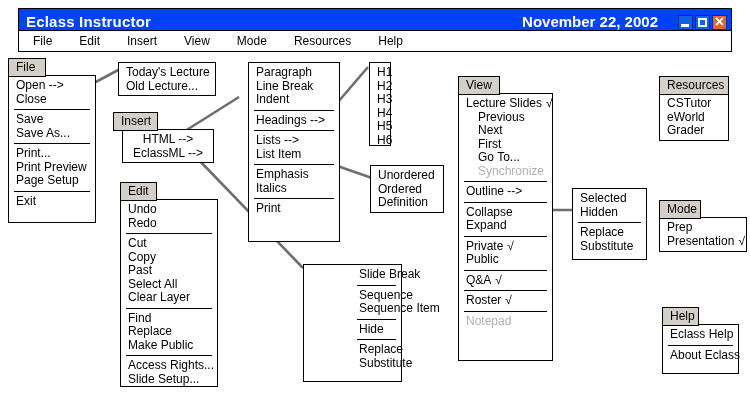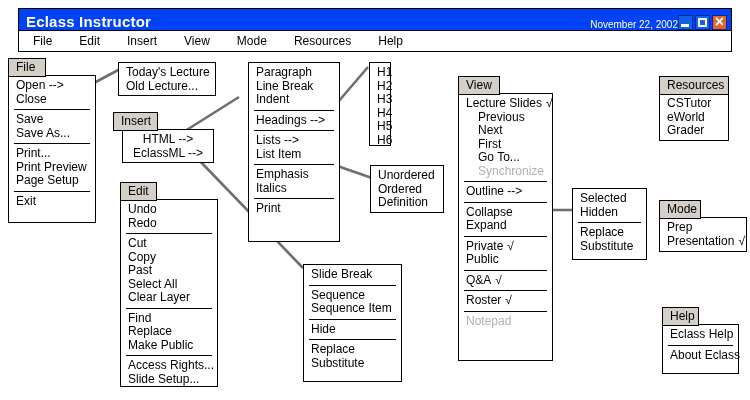--- a/index.html
+++ b/index.html
@@ -44,24 +44,24 @@
   #app-title {
     color: #ffffff;
     font-size: 15px;
     font-weight: bold;
     margin-left: 7px;
     letter-spacing: .2px;
     white-space: nowrap;
   }
   #title-date {
     color: #ffffff;
-    font-size: 10px;
-    font-weight: normal;
+    font-size: 15px;
+    font-weight: bold;
     margin-left: auto;
-    margin-right: 0;
+    margin-right: 20px;
     white-space: nowrap;
   }
   .win-btn {
     width: 15px;
     height: 15px;
     margin-right: 2px;
     border: 1px solid #002a9e;
     box-sizing: border-box;
     position: relative;
     display: inline-block;
@@ -274,21 +274,21 @@
     <div class="menu-item">H5</div>
     <div class="menu-item">H6</div>
   </div>
 
   <div class="menu-body" style="left:370px; top:165px; width:74px; height:48px;">
     <div class="menu-item">Unordered</div>
     <div class="menu-item">Ordered</div>
     <div class="menu-item">Definition</div>
   </div>
 
-  <div class="menu-body" style="left:303px; top:264px; width:99px; height:118px;">
+  <div class="menu-body" style="left:303px; top:264px; width:99px; height:118px;padding-left:48px;">
     <div class="menu-item">Slide Break</div>
     <div class="menu-sep"></div>
     <div class="menu-item">Sequence</div>
     <div class="menu-item">Sequence Item</div>
     <div class="menu-sep"></div>
     <div class="menu-item">Hide</div>
     <div class="menu-sep"></div>
     <div class="menu-item">Replace</div>
     <div class="menu-item">Substitute</div>
   </div>

